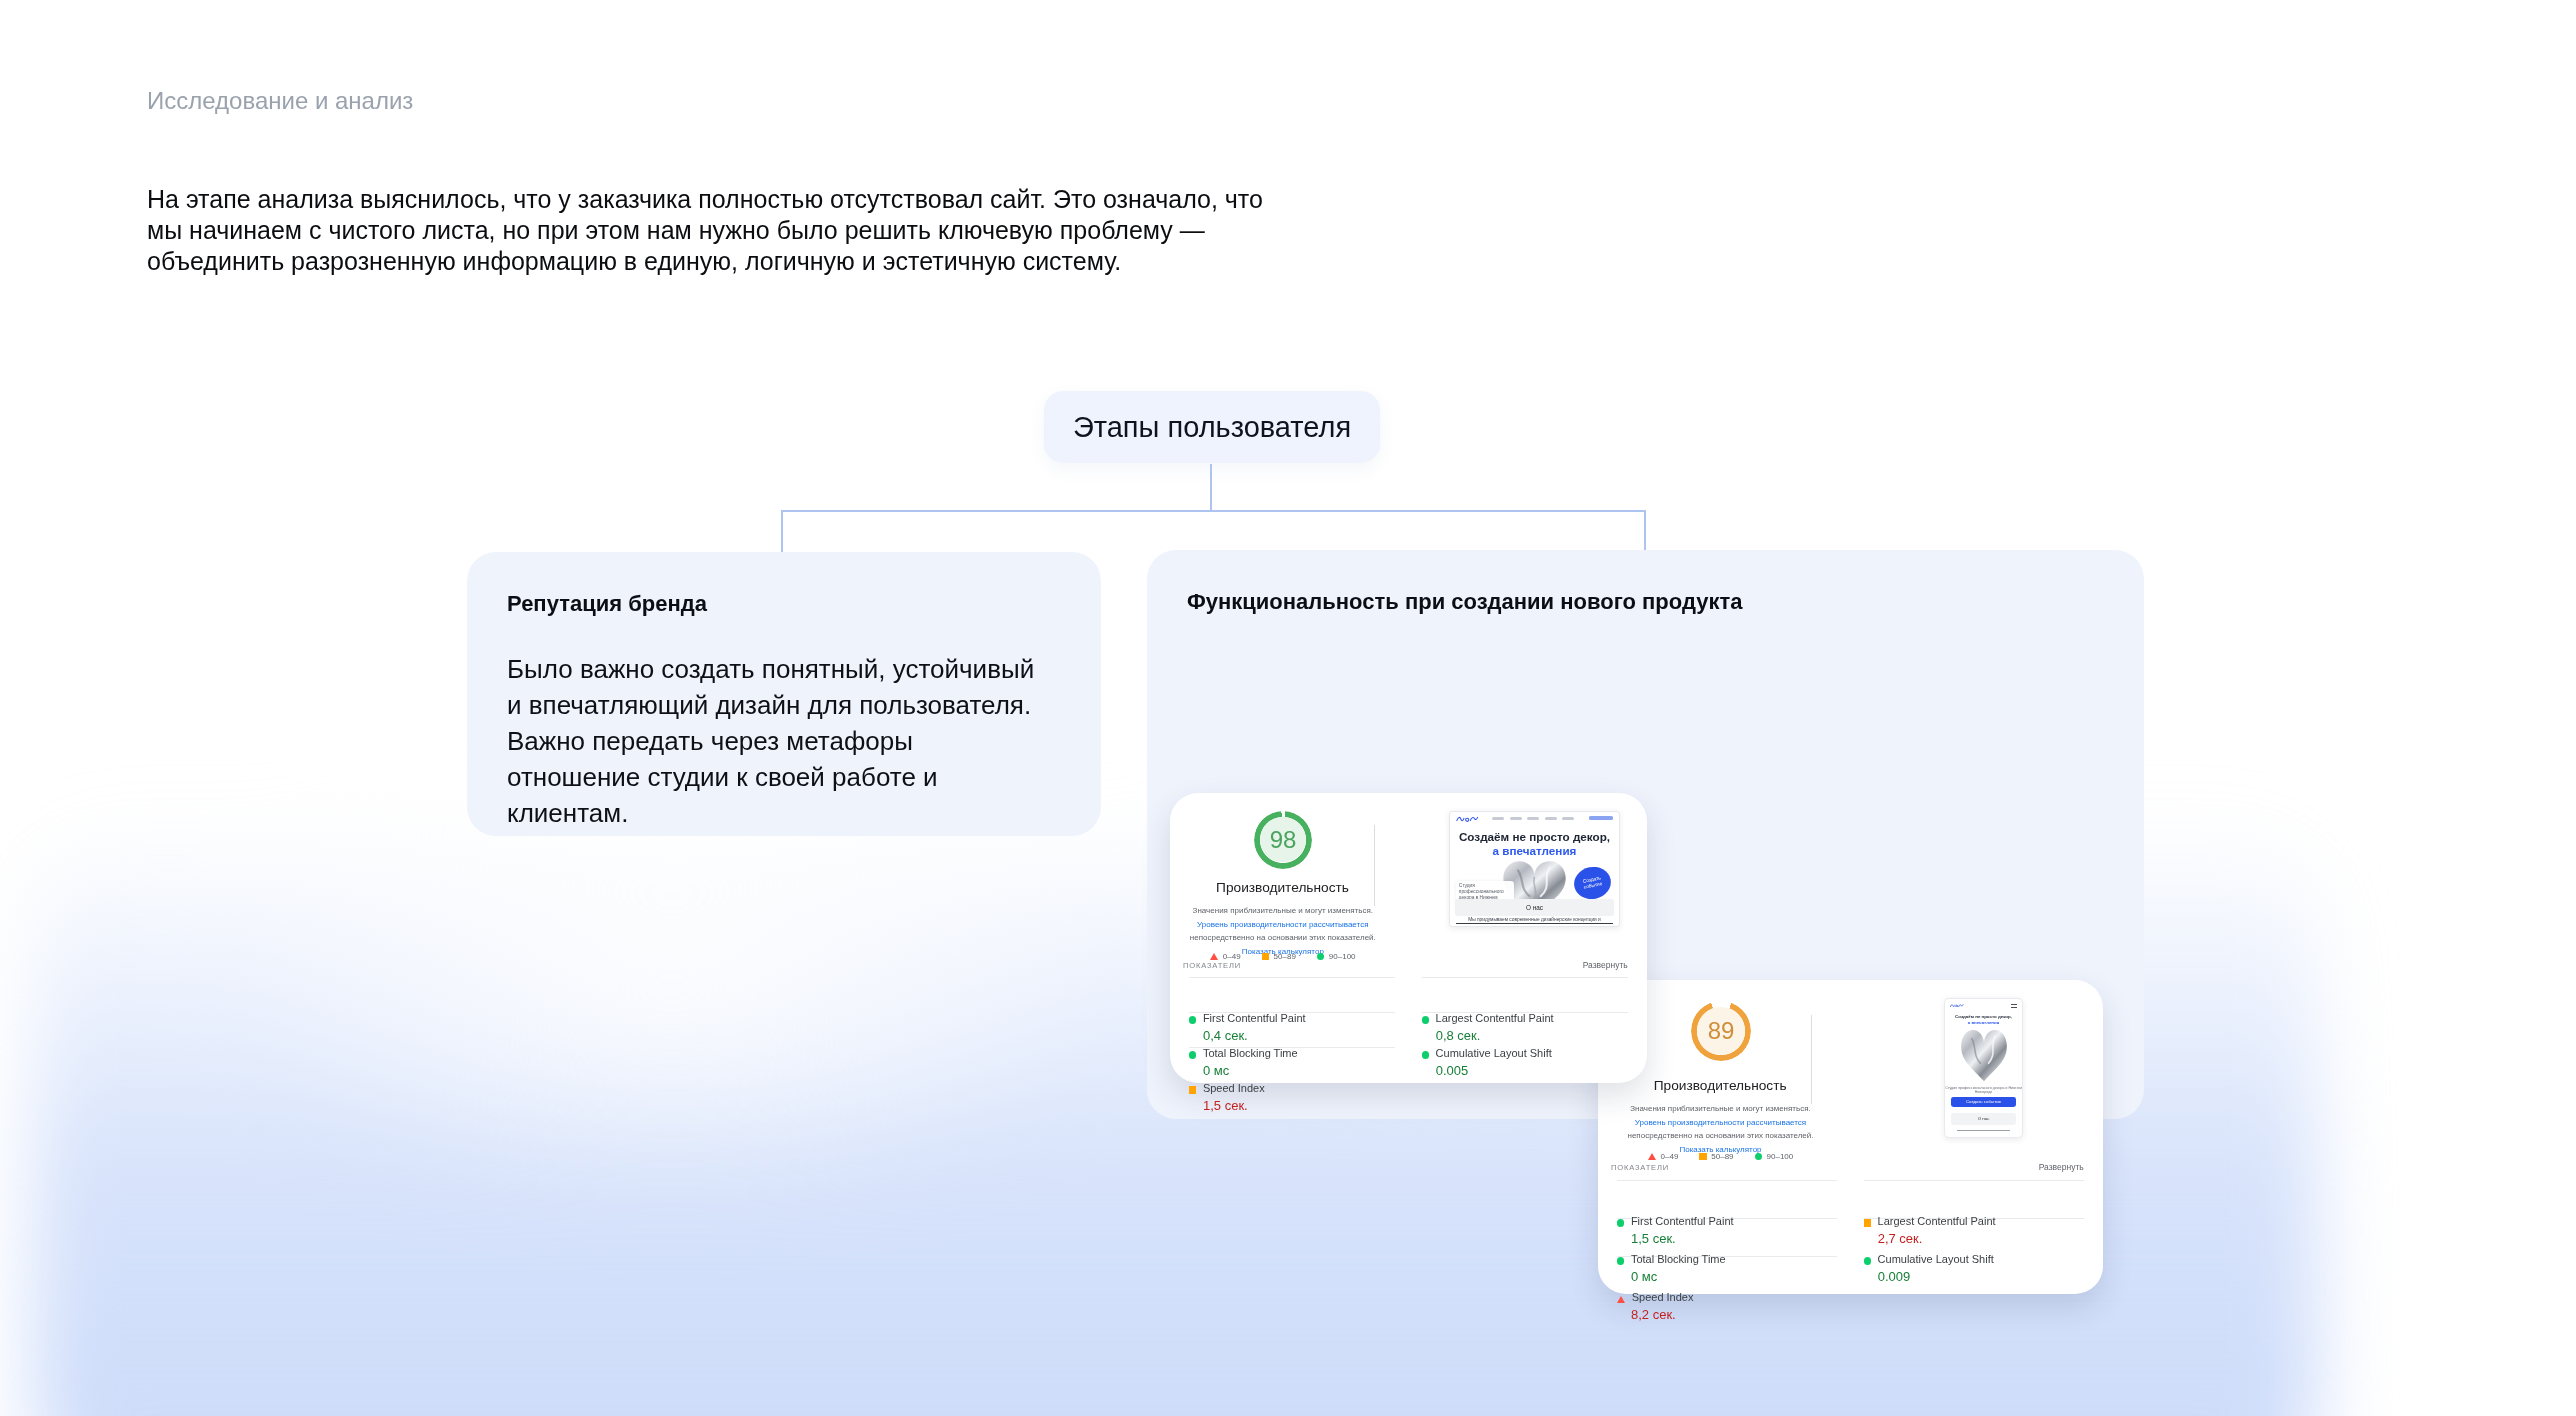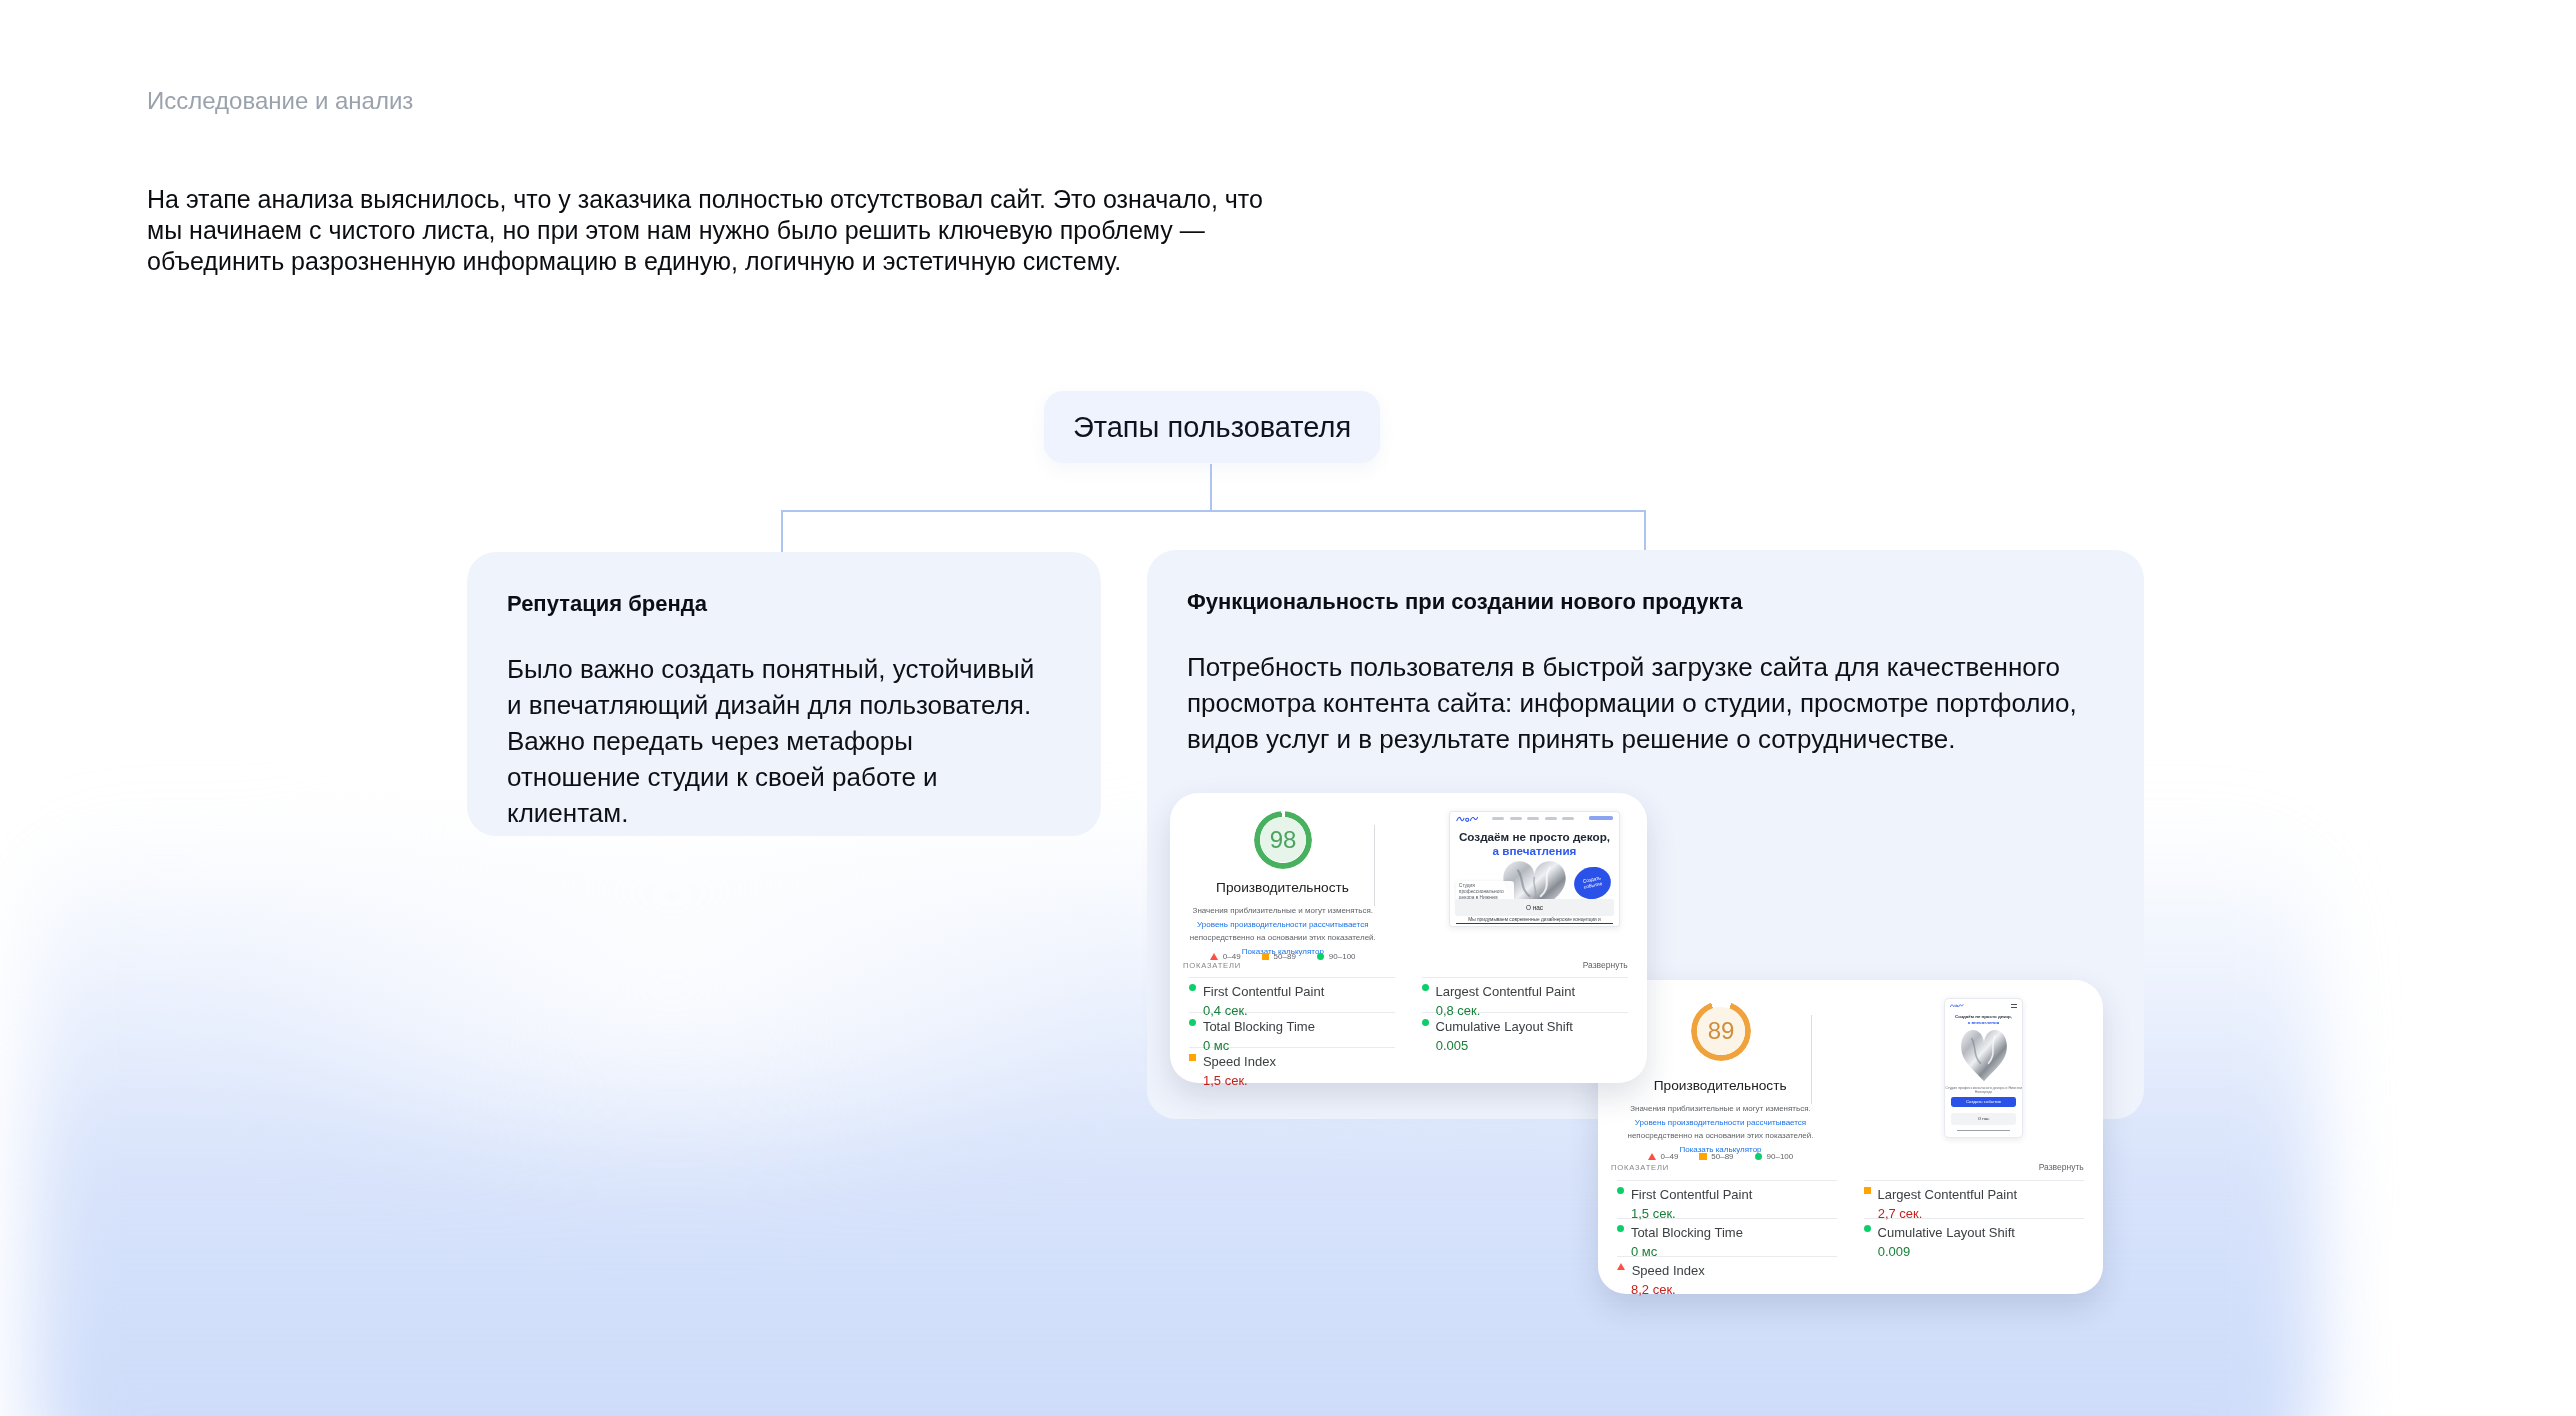--- a/index.html
+++ b/index.html
@@ -82,21 +82,21 @@
   .psi-b .psi-metrics-head{top:182px;}
   .metrics-title{font-size:7.6px;letter-spacing:0.8px;color:#80868b;}
   .expand-link{font-size:8.5px;color:#5f6368;cursor:pointer;}
 
   .psi-grid{position:absolute;left:19.3px;right:19.3px;display:grid;grid-template-columns:1fr 1fr;column-gap:27px;}
   .psi-a .psi-grid{top:184px;}
   .psi-b .psi-grid{top:200px;}
   .metric{border-top:0.8px solid #e8eaed;box-sizing:border-box;padding-top:5.6px;}
   .psi-a .metric{height:35px;}
   .psi-b .metric{height:38px;}
-  .metric-name{display:flex;align-items:flex-start;gap:6.4px;font-size:13px;color:#3c4043;}
+  .metric-name{display:flex;align-items:flex-end;gap:6.4px;font-size:11px;color:#3c4043;margin-top:28px;}
   .metric-value{margin:4px 0 0 13.7px;font-size:13px;}
   .good{color:#188038;}
   .bad{color:#c5221f;}
 
   
   .thumb-desktop{position:absolute;left:279px;top:17.7px;width:169px;height:114px;background:#fff;
     border:0.8px solid #e5e8ec;border-radius:3.2px;box-shadow:0 1.6px 6.4px rgba(0,0,0,.08);overflow:hidden;}
   .td-header{position:absolute;left:0;right:0;top:0;height:13px;}
   .td-logo{position:absolute;left:5.6px;top:3.2px;}
   .td-nav{position:absolute;left:42px;top:5.6px;display:flex;gap:5.6px;}
@@ -147,21 +147,20 @@
   <div class="conn conn-l"></div>
   <div class="conn conn-r"></div>
 
   <div class="branch-card card-left">
     <div class="branch-title">Репутация бренда</div>
     <div class="branch-body">Было важно создать понятный, устойчивый и впечатляющий дизайн для пользователя. Важно передать через метафоры отношение студии к своей работе и клиентам.</div>
   </div>
 
   <div class="branch-card card-right">
     <div class="branch-title">Функциональность при создании нового продукта</div>
-    <div class="branch-body">Потребность пользователя в быстрой загрузке сайта для качественного просмотра контента сайта: информации о студии, просмотре портфолио, видов услуг и в результате принять решение о сотрудничестве.</div>
   </div>
 
   <div class="psi-card psi-a psi-98">
     <div class="gauge">
       <div class="ring"></div>
       <div class="fill"></div>
       <div class="score">98</div>
     </div>
     <div class="psi-title">Производительность</div>
     <div class="psi-disclaimer">

